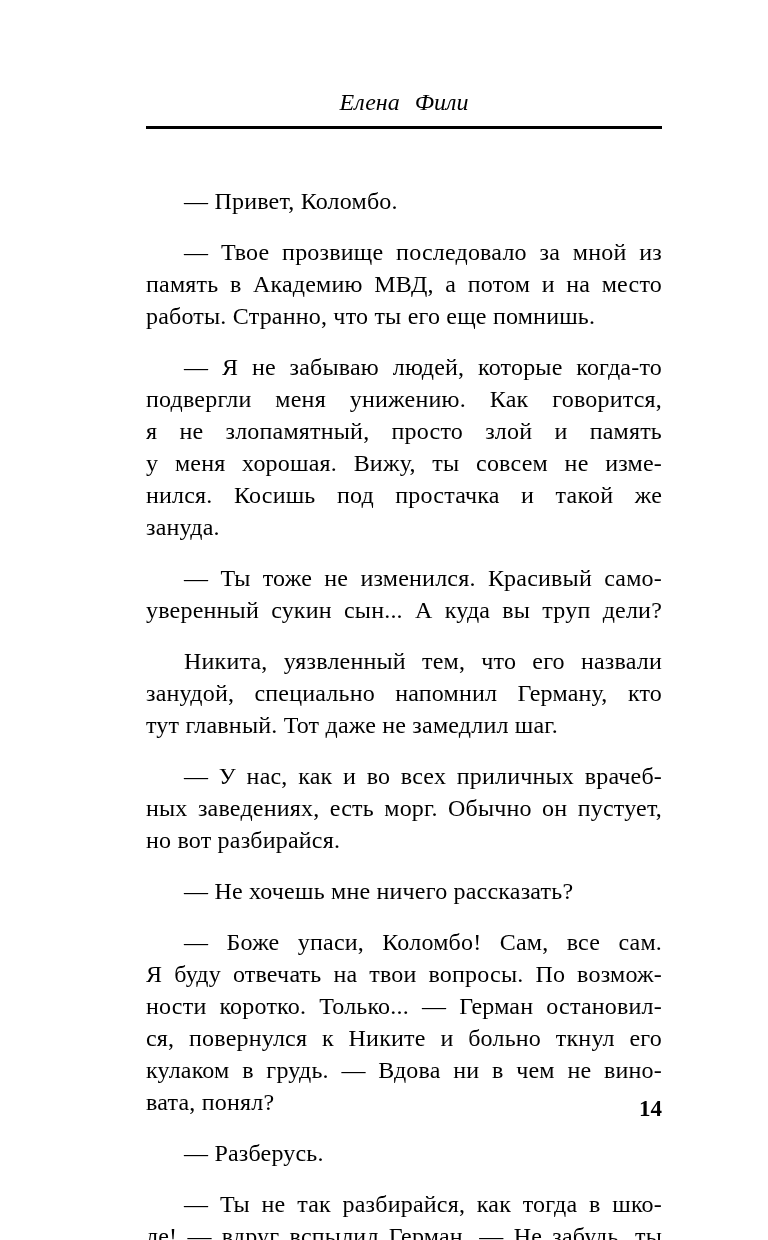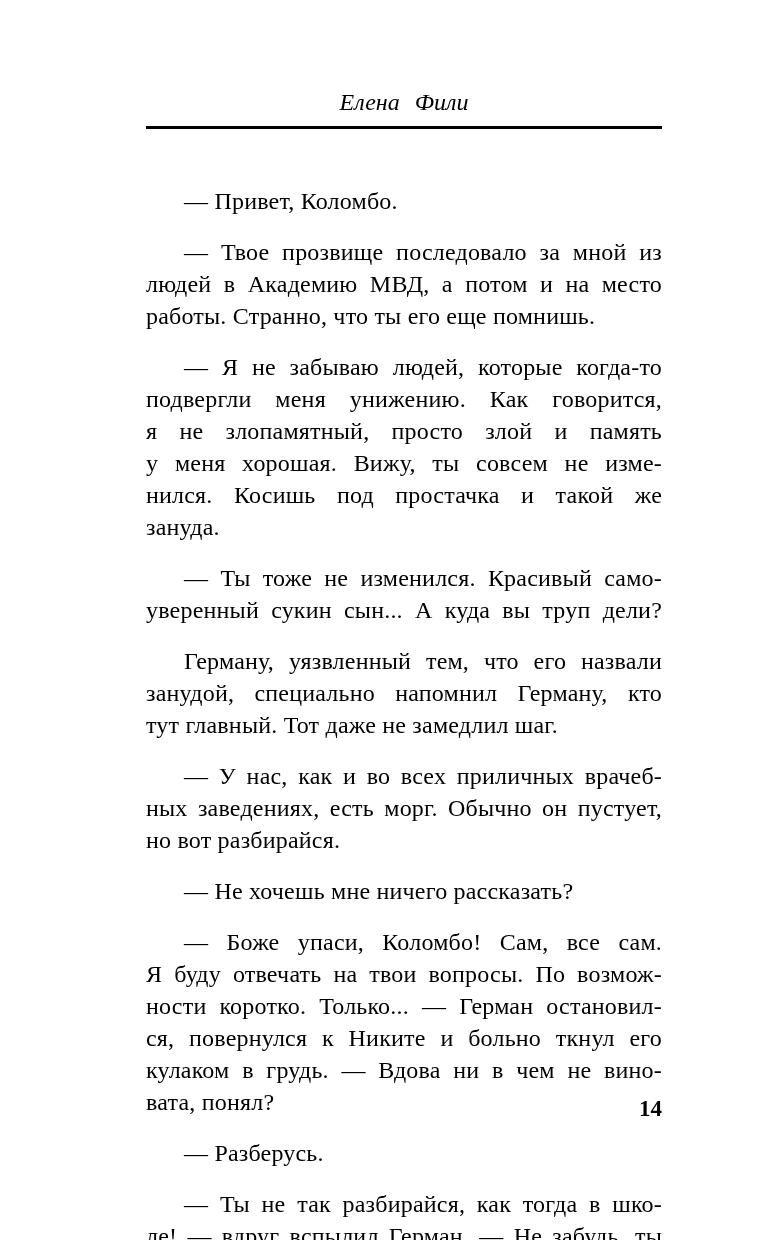--- a/index.html
+++ b/index.html
@@ -56,31 +56,31 @@
 </style>
 </head>
 <body>
 
 <div class="page">
   <div class="running-head">Елена Фили</div>
   <div class="rule"></div>
   <div class="text-block">
       <div class="line first ll">— Привет, Коломбо.</div>
       <div class="line first jl">— Твое прозвище последовало за мной из</div>
-      <div class="line jl">людей в Академию МВД, а потом и на место</div>
+      <div class="line jl">память в Академию МВД, а потом и на место</div>
       <div class="line ll">работы. Странно, что ты его еще помнишь.</div>
       <div class="line first jl">— Я не забываю людей, которые когда-то</div>
       <div class="line jl">подвергли меня унижению. Как говорится,</div>
       <div class="line jl">я не злопамятный, просто злой и память</div>
       <div class="line jl">у меня хорошая. Вижу, ты совсем не изме-</div>
       <div class="line jl">нился. Косишь под простачка и такой же</div>
       <div class="line ll">зануда.</div>
       <div class="line first jl">— Ты тоже не изменился. Красивый само-</div>
       <div class="line jl">уверенный сукин сын... А куда вы труп дели?</div>
-      <div class="line first jl">Герману, уязвленный тем, что его назвали</div>
+      <div class="line first jl">Никита, уязвленный тем, что его назвали</div>
       <div class="line jl">занудой, специально напомнил Герману, кто</div>
       <div class="line ll">тут главный. Тот даже не замедлил шаг.</div>
       <div class="line first jl">— У нас, как и во всех приличных врачеб-</div>
       <div class="line jl">ных заведениях, есть морг. Обычно он пустует,</div>
       <div class="line ll">но вот разбирайся.</div>
       <div class="line first ll">— Не хочешь мне ничего рассказать?</div>
       <div class="line first jl">— Боже упаси, Коломбо! Сам, все сам.</div>
       <div class="line jl">Я буду отвечать на твои вопросы. По возмож-</div>
       <div class="line jl">ности коротко. Только... — Герман остановил-</div>
       <div class="line jl">ся, повернулся к Никите и больно ткнул его</div>

